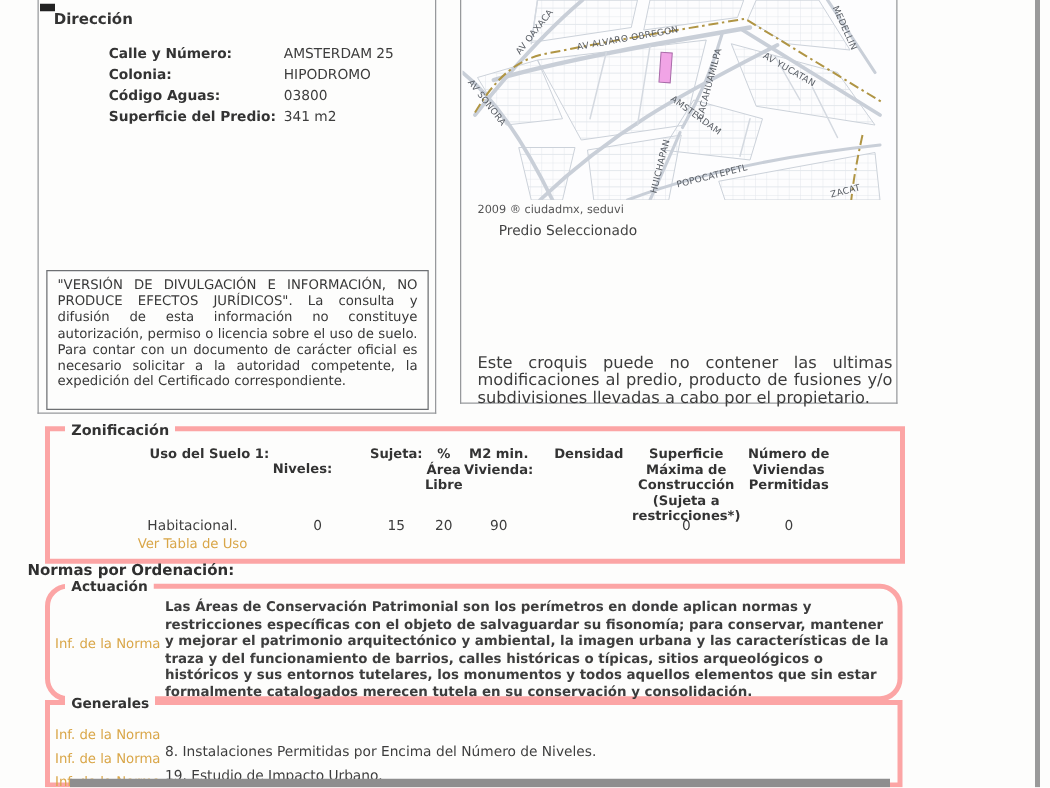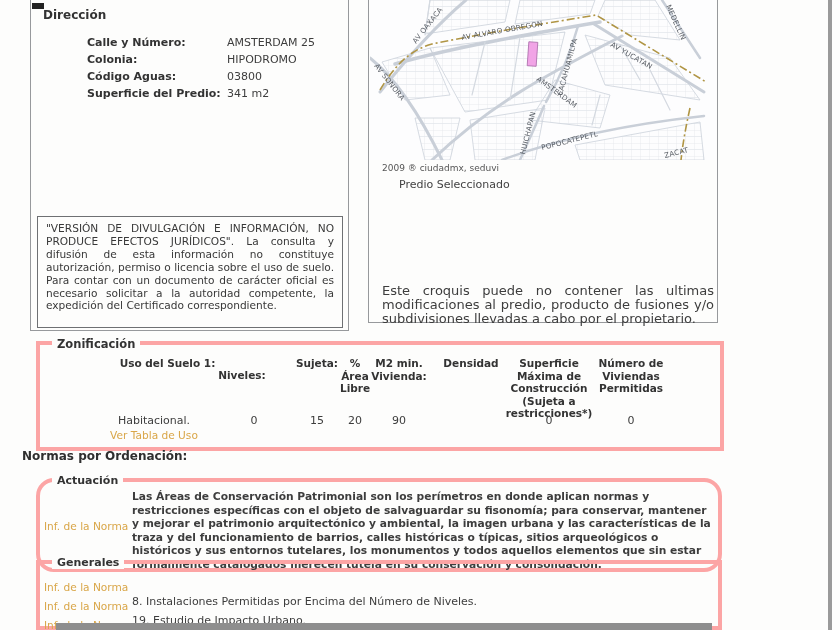--- a/index.html
+++ b/index.html
@@ -162,21 +162,21 @@
     <div class="zcol zval" style="left:247px;top:70px;width:60px;">15</div>
     <div class="zcol zval" style="left:293px;top:70px;width:44px;">20</div>
     <div class="zcol zval" style="left:327px;top:70px;width:64px;">90</div>
     <div class="zcol zval" style="left:396px;top:70px;width:70px;"></div>
     <div class="zcol zval" style="left:459px;top:70px;width:100px;">0</div>
     <div class="zcol zval" style="left:546px;top:70px;width:90px;">0</div>
   </div>
 
   <div class="abs normTitle" style="left:22px;top:449px;">Normas por Ordenación:</div>
 
-  <div class="fieldset" style="left:36px;top:478px;width:678px;height:86px;border-radius:18px;">
+  <div class="fieldset" style="left:36px;top:467px;width:678px;height:86px;border-radius:18px;">
     <span class="legend" style="font-size:11px;">Actuación</span>
     <span class="link abs" style="left:4px;top:38px;width:88px;">Inf. de la Norma</span>
     <div class="abs paraNorm" style="left:92px;top:8px;width:584px;">Las Áreas de Conservación Patrimonial son los perímetros en donde aplican normas y restricciones específicas con el objeto de salvaguardar su fisonomía; para conservar, mantener y mejorar el patrimonio arquitectónico y ambiental, la imagen urbana y las características de la traza y del funcionamiento de barrios, calles históricas o típicas, sitios arqueológicos o históricos y sus entornos tutelares, los monumentos y todos aquellos elementos que sin estar formalmente catalogados merecen tutela en su conservación y consolidación.</div>
   </div>
 
   <div class="fieldset" style="left:36px;top:560px;width:678px;height:62px;">
     <span class="legend" style="font-size:11px;">Generales</span>
 
     <div class="abs" style="left:4px;top:12px;width:660px;height:15px;">
       <span class="link">Inf. de la Norma</span>

